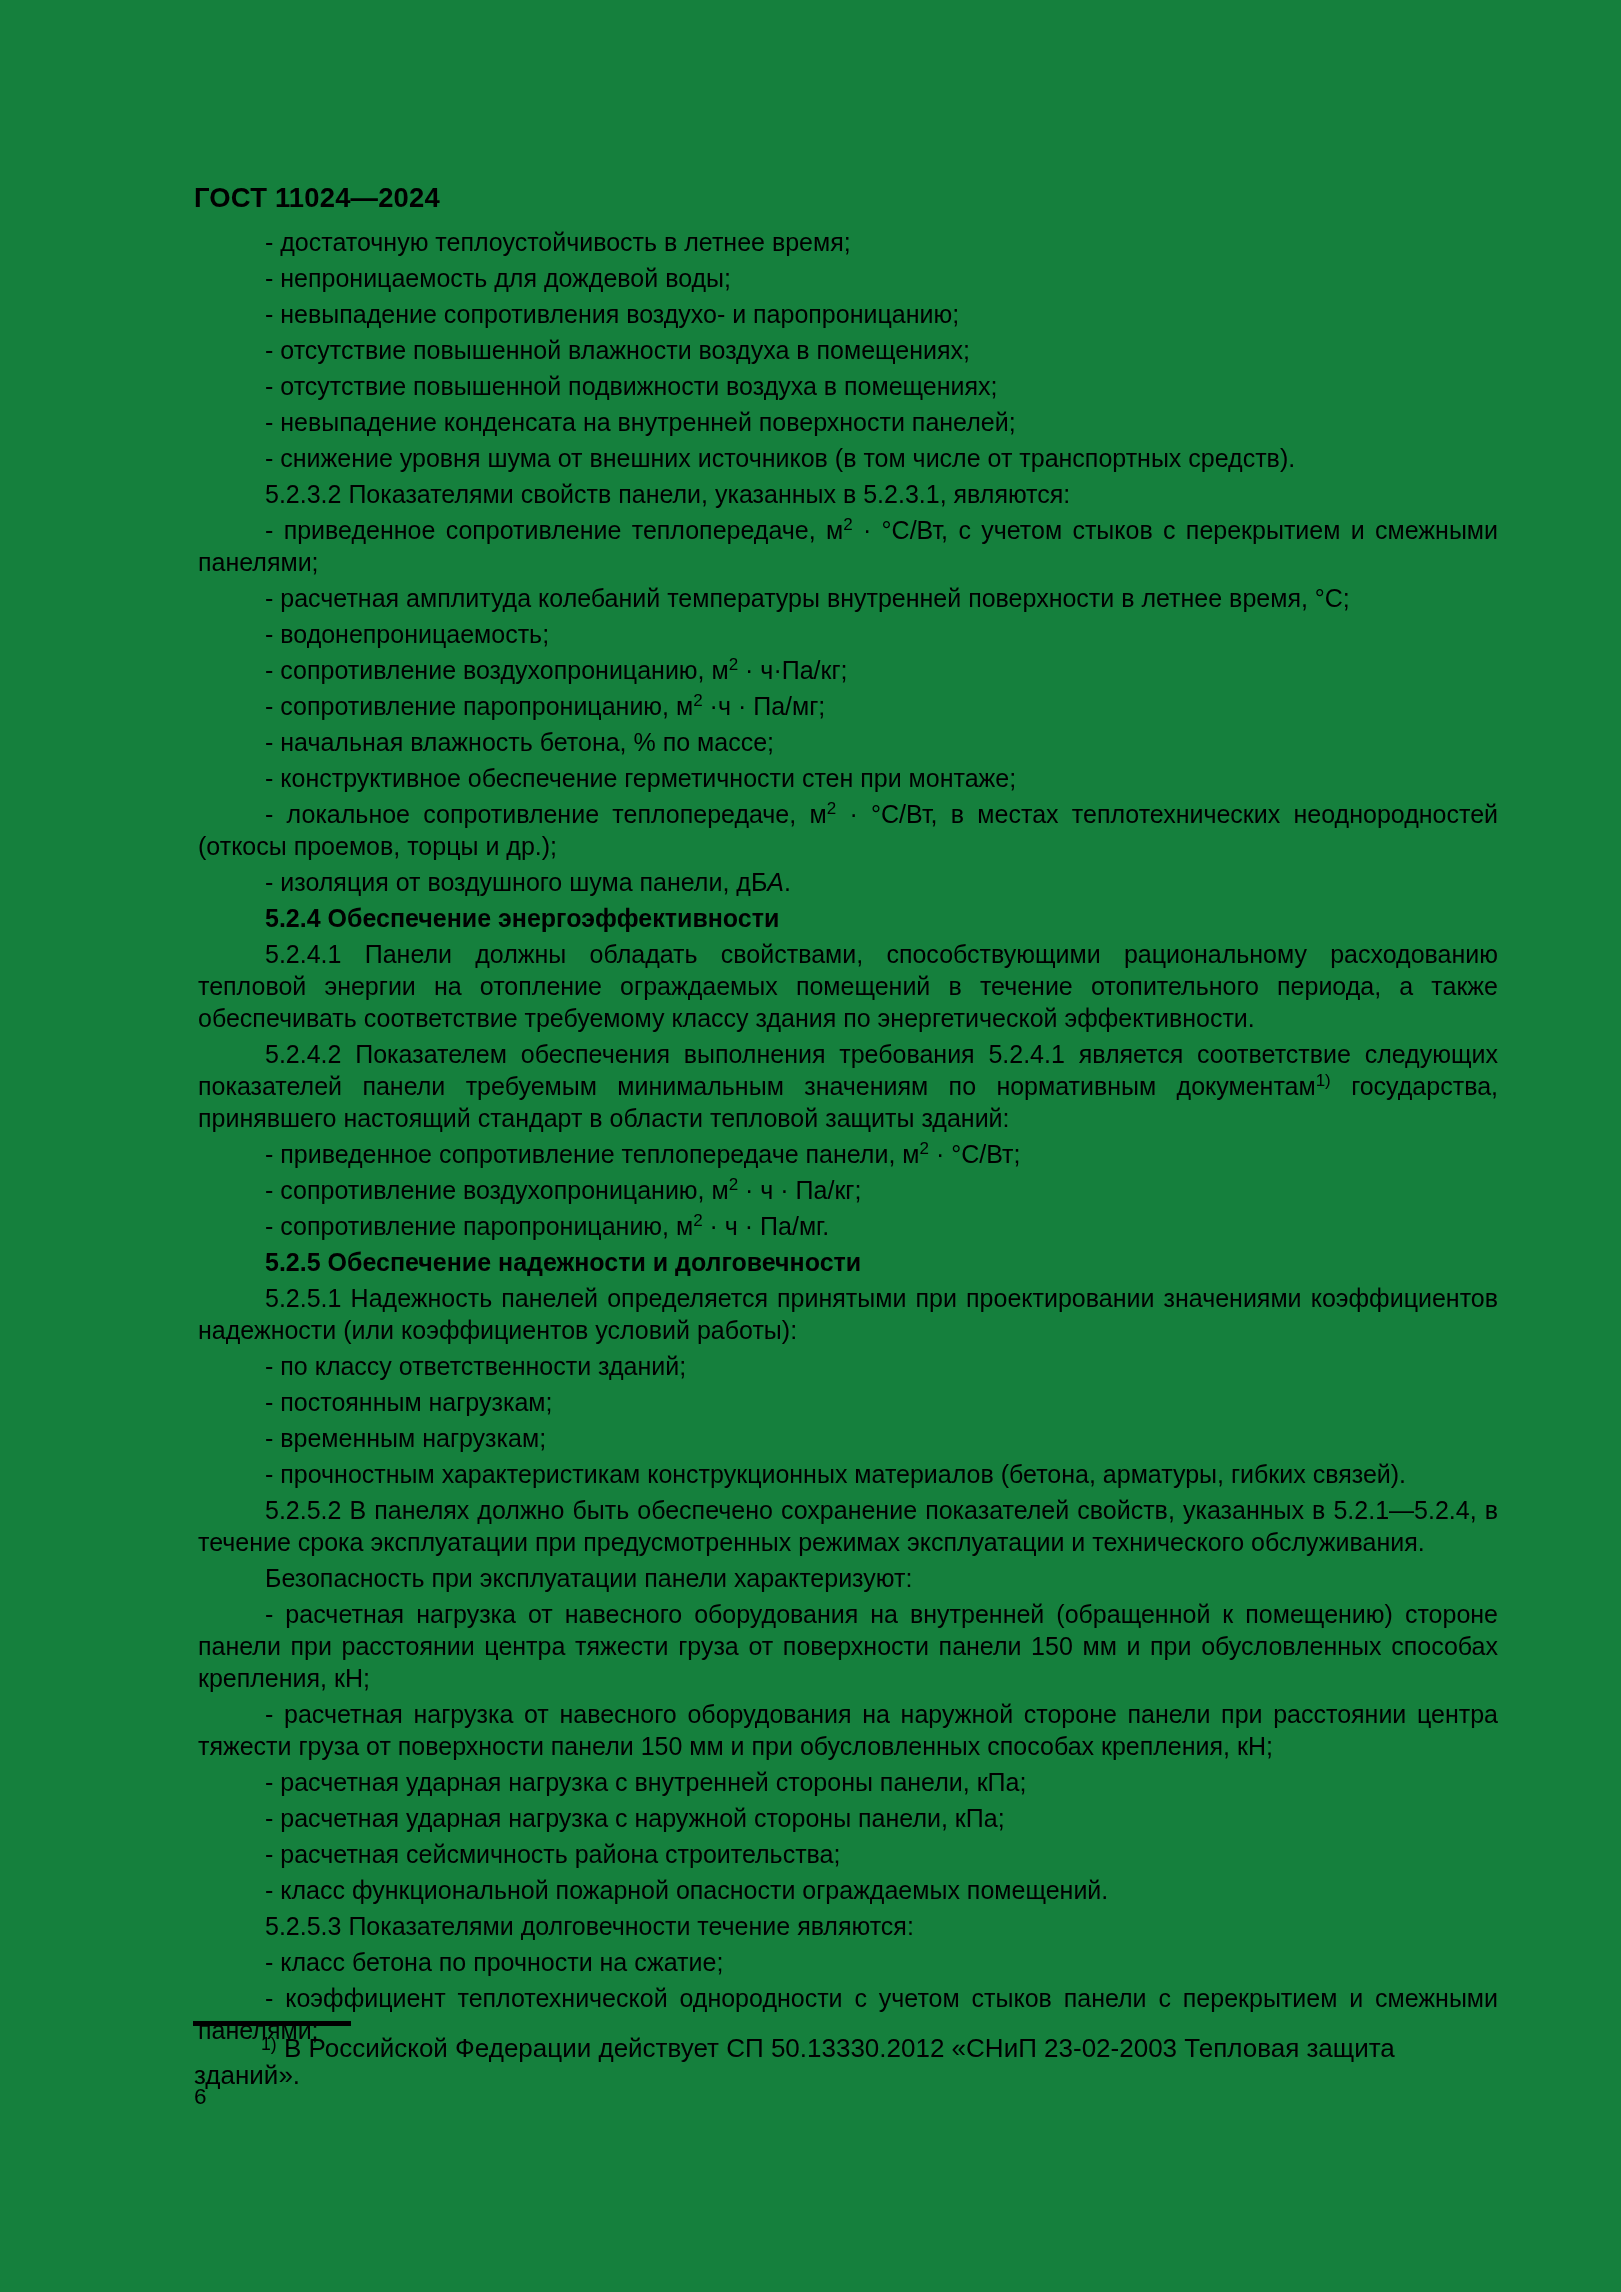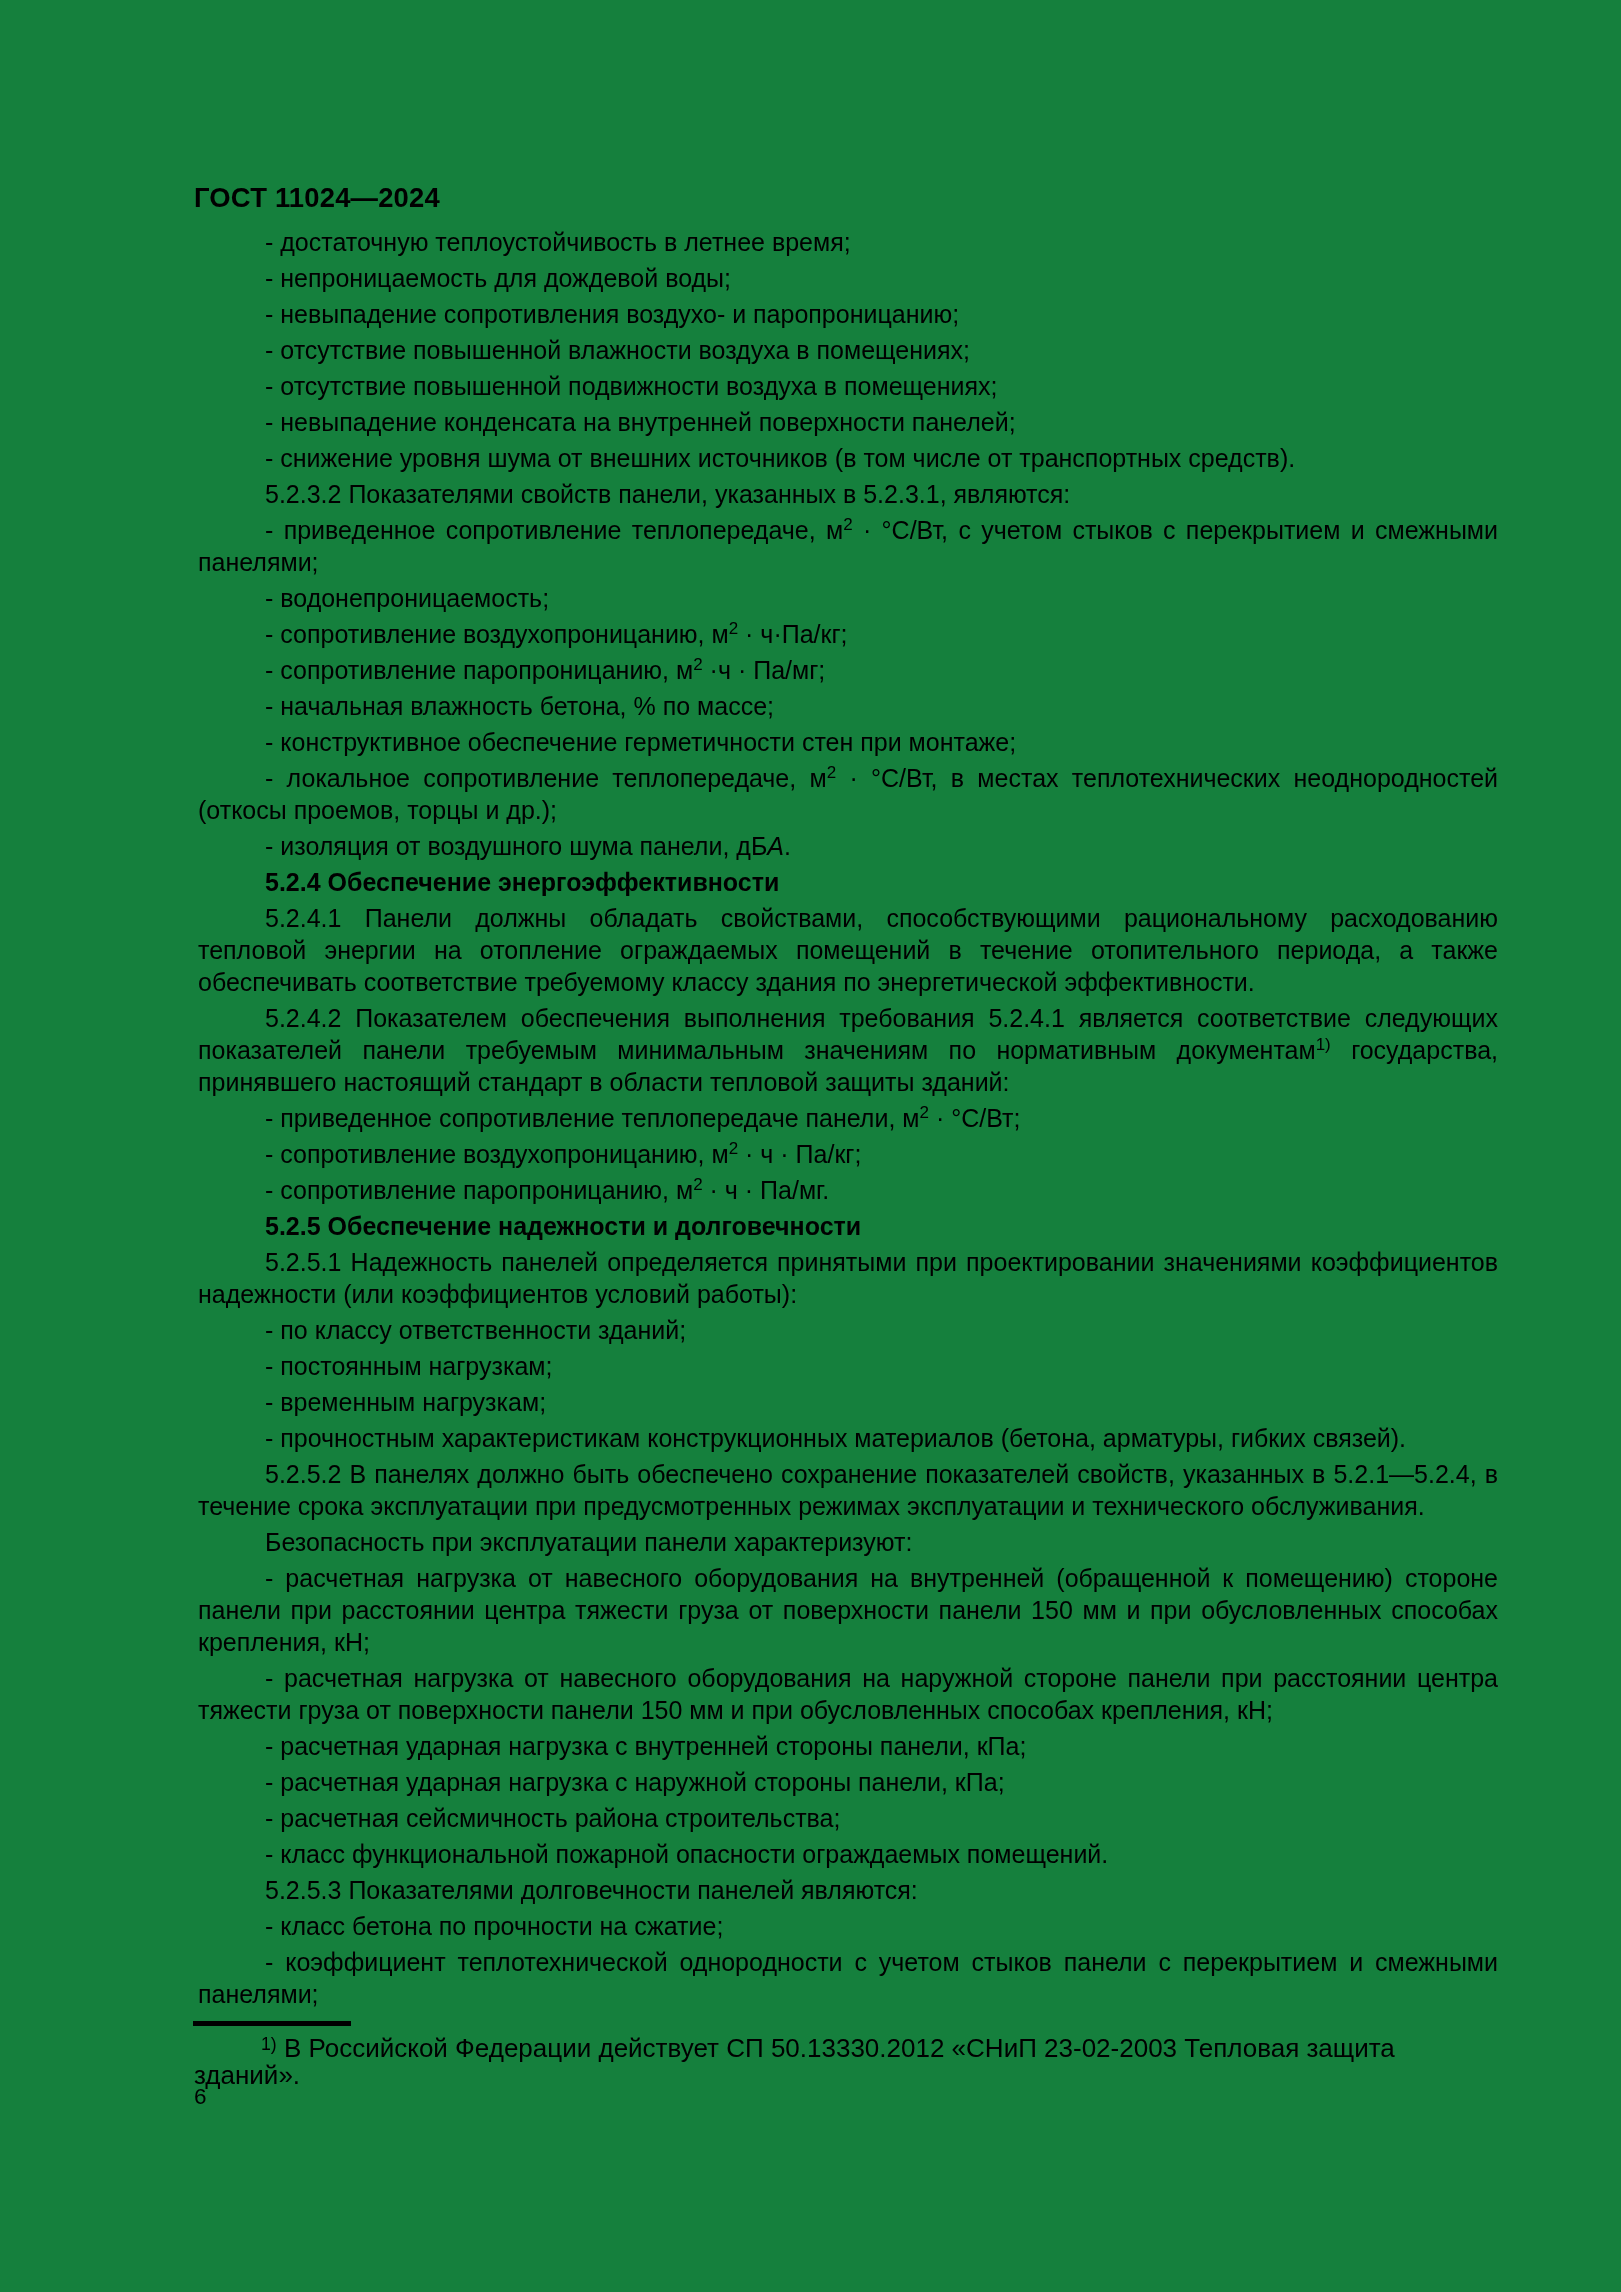--- a/index.html
+++ b/index.html
@@ -89,20 +89,21 @@
   <div class="content">
       <p>- достаточную теплоустойчивость в летнее время;</p>
       <p>- непроницаемость для дождевой воды;</p>
       <p>- невыпадение сопротивления воздухо- и паропроницанию;</p>
       <p>- отсутствие повышенной влажности воздуха в помещениях;</p>
       <p>- отсутствие повышенной подвижности воздуха в помещениях;</p>
       <p>- невыпадение конденсата на внутренней поверхности панелей;</p>
       <p>- снижение уровня шума от внешних источников (в том числе от транспортных средств).</p>
       <p>5.2.3.2 Показателями свойств панели, указанных в 5.2.3.1, являются:</p>
       <p>- приведенное сопротивление теплопередаче, м<sup>2</sup> · °С/Вт, с учетом стыков с перекрытием и смеж­ными панелями;</p>
+      <p>- расчетная амплитуда колебаний температуры внутренней поверхности в летнее время, °С;</p>
       <p>- водонепроницаемость;</p>
       <p>- сопротивление воздухопроницанию, м<sup>2</sup> · ч·Па/кг;</p>
       <p>- сопротивление паропроницанию, м<sup>2</sup> ·ч · Па/мг;</p>
       <p>- начальная влажность бетона, % по массе;</p>
       <p>- конструктивное обеспечение герметичности стен при монтаже;</p>
       <p>- локальное сопротивление теплопередаче, м<sup>2</sup> · °С/Вт, в местах теплотехнических неоднородно­стей (откосы проемов, торцы и др.);</p>
       <p>- изоляция от воздушного шума панели, дБ<em>А</em>.</p>
       <p class="bold">5.2.4 Обеспечение энергоэффективности</p>
       <p>5.2.4.1 Панели должны обладать свойствами, способствующими рациональному расходованию тепловой энергии на отопление ограждаемых помещений в течение отопительного периода, а также обеспечивать соответствие требуемому классу здания по энергетической эффективности.</p>
       <p>5.2.4.2 Показателем обеспечения выполнения требования 5.2.4.1 является соответствие следую­щих показателей панели требуемым минимальным значениям по нормативным документам<sup>1)</sup> государ­ства, принявшего настоящий стандарт в области тепловой защиты зданий:</p>
@@ -116,21 +117,21 @@
       <p>- временным нагрузкам;</p>
       <p>- прочностным характеристикам конструкционных материалов (бетона, арматуры, гибких связей).</p>
       <p>5.2.5.2 В панелях должно быть обеспечено сохранение показателей свойств, указанных в 5.2.1—5.2.4, в течение срока эксплуатации при предусмотренных режимах эксплуатации и техническо­го обслуживания.</p>
       <p>Безопасность при эксплуатации панели характеризуют:</p>
       <p>- расчетная нагрузка от навесного оборудования на внутренней (обращенной к помещению) сто­роне панели при расстоянии центра тяжести груза от поверхности панели 150 мм и при обусловленных способах крепления, кН;</p>
       <p>- расчетная нагрузка от навесного оборудования на наружной стороне панели при расстоянии цен­тра тяжести груза от поверхности панели 150 мм и при обусловленных способах крепления, кН;</p>
       <p>- расчетная ударная нагрузка с внутренней стороны панели, кПа;</p>
       <p>- расчетная ударная нагрузка с наружной стороны панели, кПа;</p>
       <p>- расчетная сейсмичность района строительства;</p>
       <p>- класс функциональной пожарной опасности ограждаемых помещений.</p>
-      <p>5.2.5.3 Показателями долговечности панелей являются:</p>
+      <p>5.2.5.3 Показателями долговечности течение являются:</p>
       <p>- класс бетона по прочности на сжатие;</p>
       <p>- коэффициент теплотехнической однородности с учетом стыков панели с перекрытием и смеж­ными панелями;</p>
     </div>
 
   <div class="footnote-separator"></div>
 
   <div class="footnote">
     <p><sup>1)</sup><span> В Российской Федерации действует СП 50.13330.2012 «СНиП 23-02-2003 Тепловая защита зданий».</span></p>
   </div>
 

